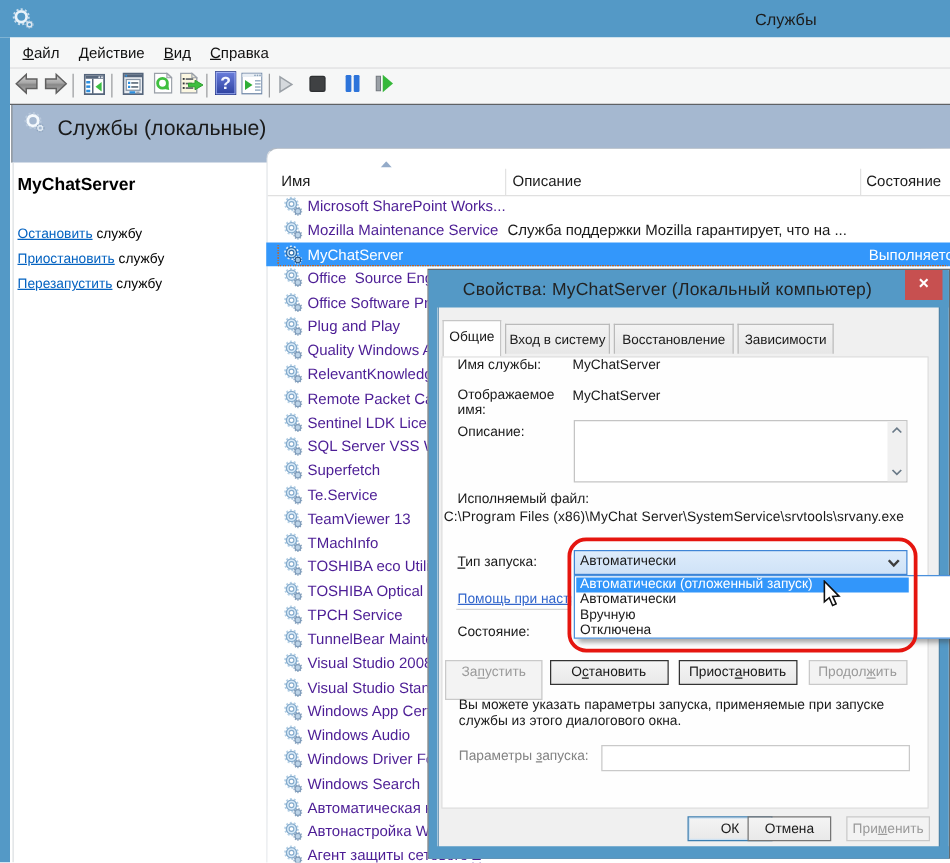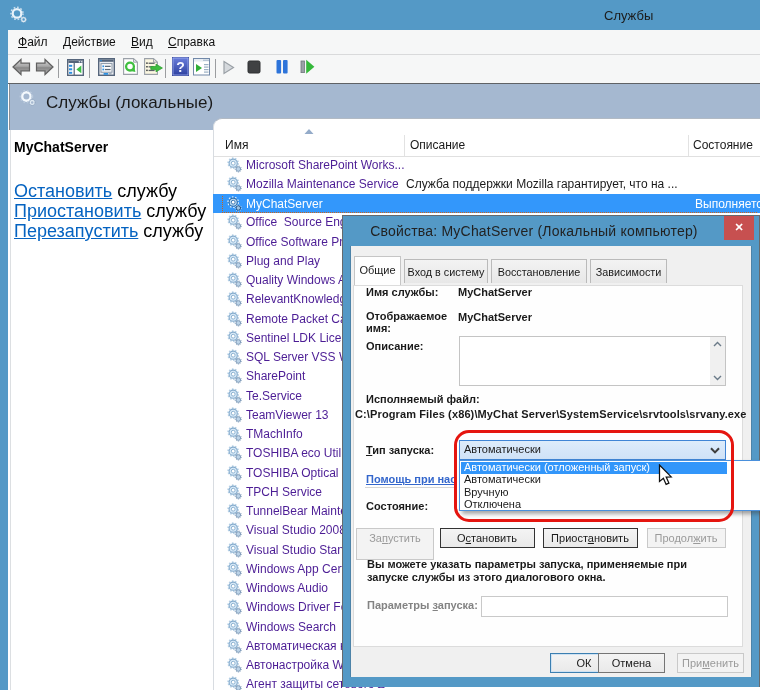--- a/index.html
+++ b/index.html
@@ -12,21 +12,21 @@
 #menubar{left:8px;top:30px;width:752px;height:25px;background:#f6f7f7;border-bottom:1px solid #d9dadb;box-sizing:border-box;}
 .menuitem{position:absolute;top:35px;font-size:12px;color:#111;}
 .menuitem u{text-decoration:underline;}
 #toolbar{left:8px;top:55px;width:752px;height:28px;background:#f6f7f7;}
 .tsep{position:absolute;top:4px;width:1px;height:19px;background:#9b9da0;}
 #tbline{left:8px;top:83px;width:752px;height:1px;background:#5f6265;}
 #banner{left:9px;top:84px;width:751px;height:46px;background:#a5b8d0;border-left:1px solid #8a8f94;}
 #bannertext{left:46px;top:93px;font-size:17px;color:#1a1a1a;}
 
 #lefttitle{left:14px;top:139px;font-size:14px;font-weight:bold;color:#000;}
-.paneline{position:absolute;left:14px;font-size:18px;color:#000;white-space:nowrap;}
+.paneline{position:absolute;left:14px;font-size:11px;color:#000;white-space:nowrap;}
 .paneline a{color:#0563c1;text-decoration:underline;}
 
 #listpanel{left:213px;top:118px;width:547px;height:572px;background:#fff;
  border-top:1px solid #b2bac4;border-left:1px solid #d8dce1;border-top-left-radius:9px;overflow:hidden;}
 .hdr{position:absolute;top:19px;font-size:12px;color:#1a1a1a;}
 .hsep{position:absolute;top:16px;width:1px;height:21px;background:#e2e2e2;}
 #hdrline{position:absolute;left:0;top:37px;width:547px;height:1px;background:#e0e0e0;}
 .row{position:absolute;left:0;width:547px;height:19px;}
 .rname{position:absolute;left:33px;top:2.5px;font-size:12px;color:#4c1d95;white-space:nowrap;}
 .rdesc{position:absolute;left:193px;top:2.5px;font-size:12px;color:#1a1a1a;white-space:nowrap;}
@@ -41,21 +41,21 @@
 #dlgframe{left:0;top:0;width:416px;height:470px;border:7px solid #5499c6;box-sizing:border-box;box-shadow:inset 0 0 0 1px #4d83a8;}
 #dlgtitle{left:0px;top:1px;width:416px;height:29px;background:#5499c6;}
 #dlgtitletext{left:0px;top:7px;width:382px;text-align:center;font-size:14px;letter-spacing:0.2px;color:#222;white-space:nowrap;}
 #xbtn{left:381px;top:0px;width:30px;height:24px;background:#c75050;color:#fff;
  font-size:11px;font-weight:bold;text-align:center;line-height:23px;}
 
 .tab{position:absolute;font-size:10.8px;color:#1a1a1a;background:linear-gradient(#f3f3f3,#e7e7e7);
  border:1px solid #bababa;border-bottom:none;height:24px;line-height:24px;text-align:center;box-sizing:border-box;}
 #tab1{left:11px;top:40px;height:29px;line-height:26px;background:#fefefe;border:1px solid #c5c5c5;border-bottom:none;z-index:3;font-size:11px;}
 #page{left:10px;top:69px;width:390px;height:362px;background:#fefefe;border:1px solid #dcdcdc;box-sizing:border-box;}
-.lbl{position:absolute;font-size:11px;color:#1a1a1a;white-space:nowrap;font-weight:bold;}
+.lbl{position:absolute;font-size:11px;color:#1a1a1a;white-space:nowrap;}
 .lbl u,.btn u{text-decoration:underline;}
 #descsb{position:absolute;right:0px;top:0px;width:15px;height:48px;background:#f0f0f0;}
 
 #combo{left:459px;top:440px;width:267px;height:20px;border:1px solid #3f85d6;
  background:linear-gradient(#ddecfb,#cfe2f7);box-sizing:border-box;z-index:30;}
 #combotext{position:absolute;left:4px;top:2px;font-size:11px;color:#1a1a1a;}
 
 #ddl{left:459px;top:460px;width:305px;height:51px;border:1px solid #4a90dc;background:#fff;box-sizing:border-box;z-index:30;box-shadow:3px 3px 4px rgba(60,60,60,0.45);}
 .ddi{position:absolute;left:1px;width:263px;font-size:11px;color:#1a1a1a;padding-left:3px;}
 #ddi1{top:1px;height:12.3px;background:#3296fa;color:#fff;line-height:11.8px;}
@@ -336,21 +336,21 @@
       <div class="rname">SQL Server VSS Writer</div>
     </div>
     <div class="row" style="top:366px;left:213px">
       <svg class="gear" width="15" height="16" viewBox="0 0 15 16">
         <circle cx="6.2" cy="6.2" r="5" fill="none" stroke="#b5d0e6" stroke-width="1.7" stroke-dasharray="1.5 1.6"></circle>
         <circle cx="6.2" cy="6.2" r="4.1" fill="#d8eaf8" stroke="#85abcc" stroke-width="1.1"></circle>
         <circle cx="6.2" cy="6.2" r="1.9" fill="#fff" stroke="#85abcc" stroke-width="0.9"></circle>
         <circle cx="11.3" cy="12" r="2.3" fill="#bdd4e8" stroke="#7f9cba" stroke-width="1"></circle>
         <circle cx="11.3" cy="12" r="3.1" fill="none" stroke="#7f9cba" stroke-width="0.9" stroke-dasharray="1 1.1"></circle>
       </svg>
-      <div class="rname">SharePoint</div>
+      <div class="rname">Superfetch</div>
     </div>
     <div class="row" style="top:386px;left:213px">
       <svg class="gear" width="15" height="16" viewBox="0 0 15 16">
         <circle cx="6.2" cy="6.2" r="5" fill="none" stroke="#b5d0e6" stroke-width="1.7" stroke-dasharray="1.5 1.6"></circle>
         <circle cx="6.2" cy="6.2" r="4.1" fill="#d8eaf8" stroke="#85abcc" stroke-width="1.1"></circle>
         <circle cx="6.2" cy="6.2" r="1.9" fill="#fff" stroke="#85abcc" stroke-width="0.9"></circle>
         <circle cx="11.3" cy="12" r="2.3" fill="#bdd4e8" stroke="#7f9cba" stroke-width="1"></circle>
         <circle cx="11.3" cy="12" r="3.1" fill="none" stroke="#7f9cba" stroke-width="0.9" stroke-dasharray="1 1.1"></circle>
       </svg>
       <div class="rname">Te.Service</div>

